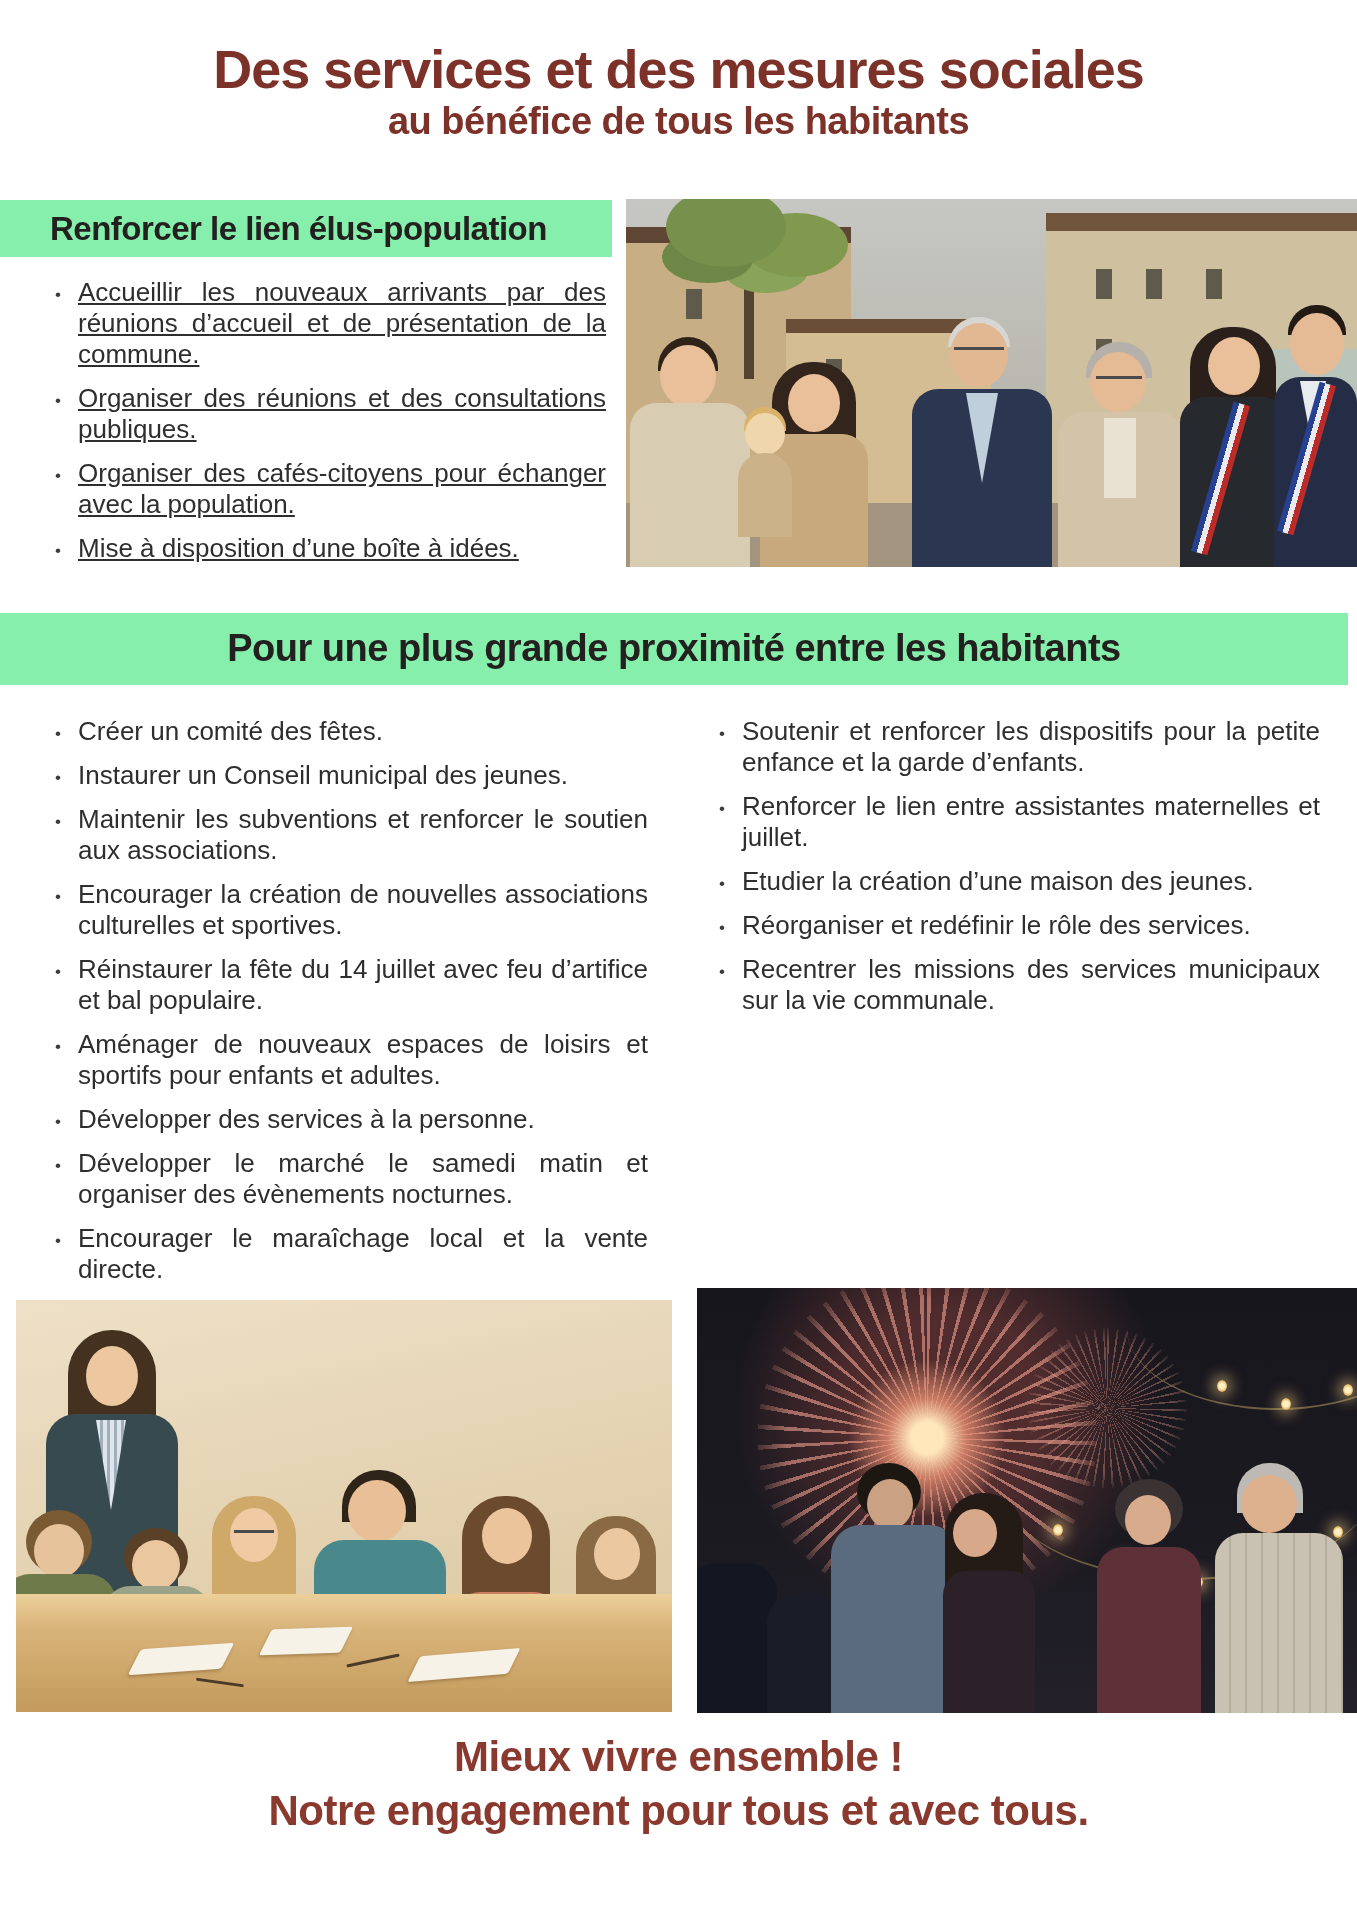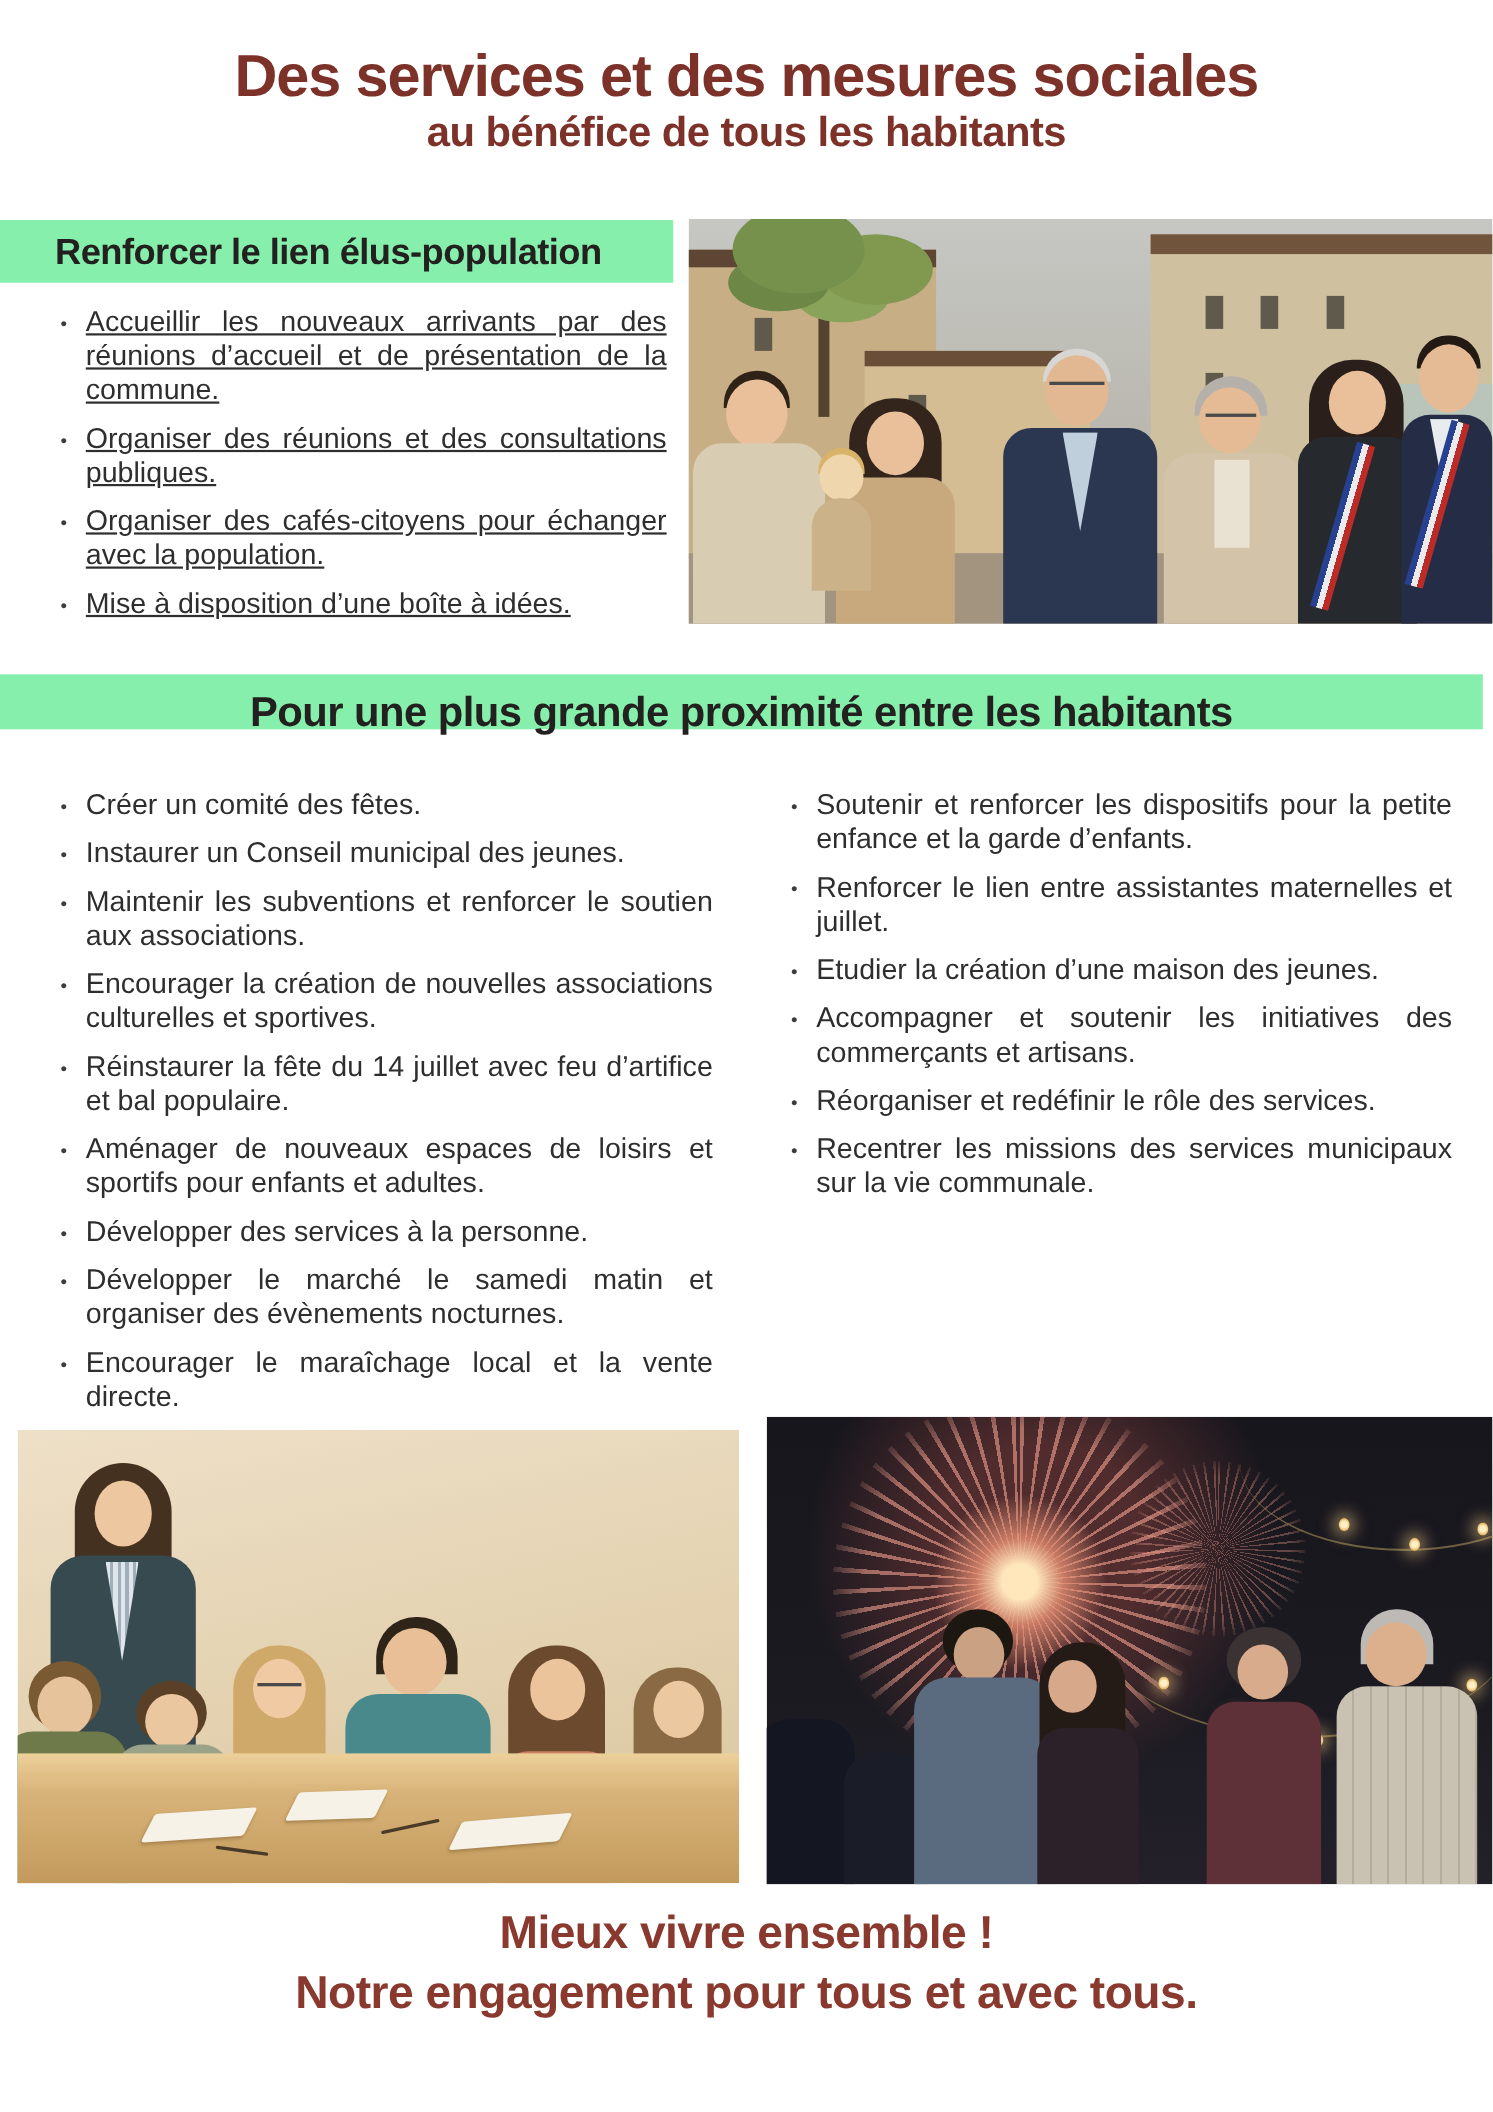--- a/index.html
+++ b/index.html
@@ -9,21 +9,21 @@
   
   .title{position:absolute;top:38px;left:0;width:100%;text-align:center;
          font-size:54px;font-weight:800;letter-spacing:-1px;color:#7c3129;}
   .subtitle{position:absolute;top:100px;left:0;width:100%;text-align:center;
          font-size:38px;font-weight:800;letter-spacing:-0.5px;color:#7c3129;}
 
   
   .band{position:absolute;background:#86efac;color:#232120;font-weight:800;}
   .band1{left:0;top:200px;width:612px;height:57px;line-height:57px;
          font-size:33px;padding-left:50px;box-sizing:border-box;letter-spacing:-0.5px;}
-  .band2{left:0;top:613px;width:1348px;height:50px;line-height:70px;
+  .band2{left:0;top:613px;width:1348px;height:72px;line-height:70px;
          font-size:38px;text-align:center;letter-spacing:-0.5px;}
 
   
   ul.bullets{list-style:none;margin:0;padding:0;font-size:26px;line-height:31px;
              color:#2e2e2e;text-align:justify;}
   ul.bullets li{position:relative;padding-left:30px;margin-bottom:13px;}
   ul.bullets li::before{content:"•";position:absolute;left:7px;top:2px;
              font-size:17px;color:#3c3c3c;}
   .sec1{position:absolute;left:48px;top:277px;width:558px;text-decoration:underline;}
   .col-left{position:absolute;left:48px;top:716px;width:600px;}
@@ -173,21 +173,20 @@
     <li>Réinstaurer la fête du 14 juillet avec feu d’artifice et bal populaire.</li>
     <li>Aménager de nouveaux espaces de loisirs et sportifs pour enfants et adultes.</li>
     <li>Développer des services à la personne.</li>
     <li>Développer le marché le samedi matin et organiser des évènements nocturnes.</li>
     <li>Encourager le maraîchage local et la vente directe.</li>
   </ul>
   <ul class="bullets col-right">
     <li>Soutenir et renforcer les dispositifs pour la petite enfance et la garde d’enfants.</li>
     <li>Renforcer le lien entre assistantes maternelles et juillet.</li>
     <li>Etudier la création d’une maison des jeunes.</li>
-    <li>Accompagner et soutenir les initiatives des commerçants et artisans.</li>
     <li>Réorganiser et redéfinir le rôle des services.</li>
     <li>Recentrer les missions des services municipaux sur la vie communale.</li>
   </ul>
 
   <div class="photo photo-bl">
     <div class="p2-wall"></div>
     <div style="left:24px;top:30px;width:150px;height:270px;">
       <div style="left:28px;top:0;width:88px;height:110px;border-radius:44px 44px 20px 20px;background:#45311f;"></div>
       <div style="left:46px;top:16px;width:52px;height:60px;border-radius:50%;background:#ecc79f;"></div>
       <div style="left:6px;top:84px;width:132px;height:186px;border-radius:30px 30px 0 0;background:#374a50;"></div>

